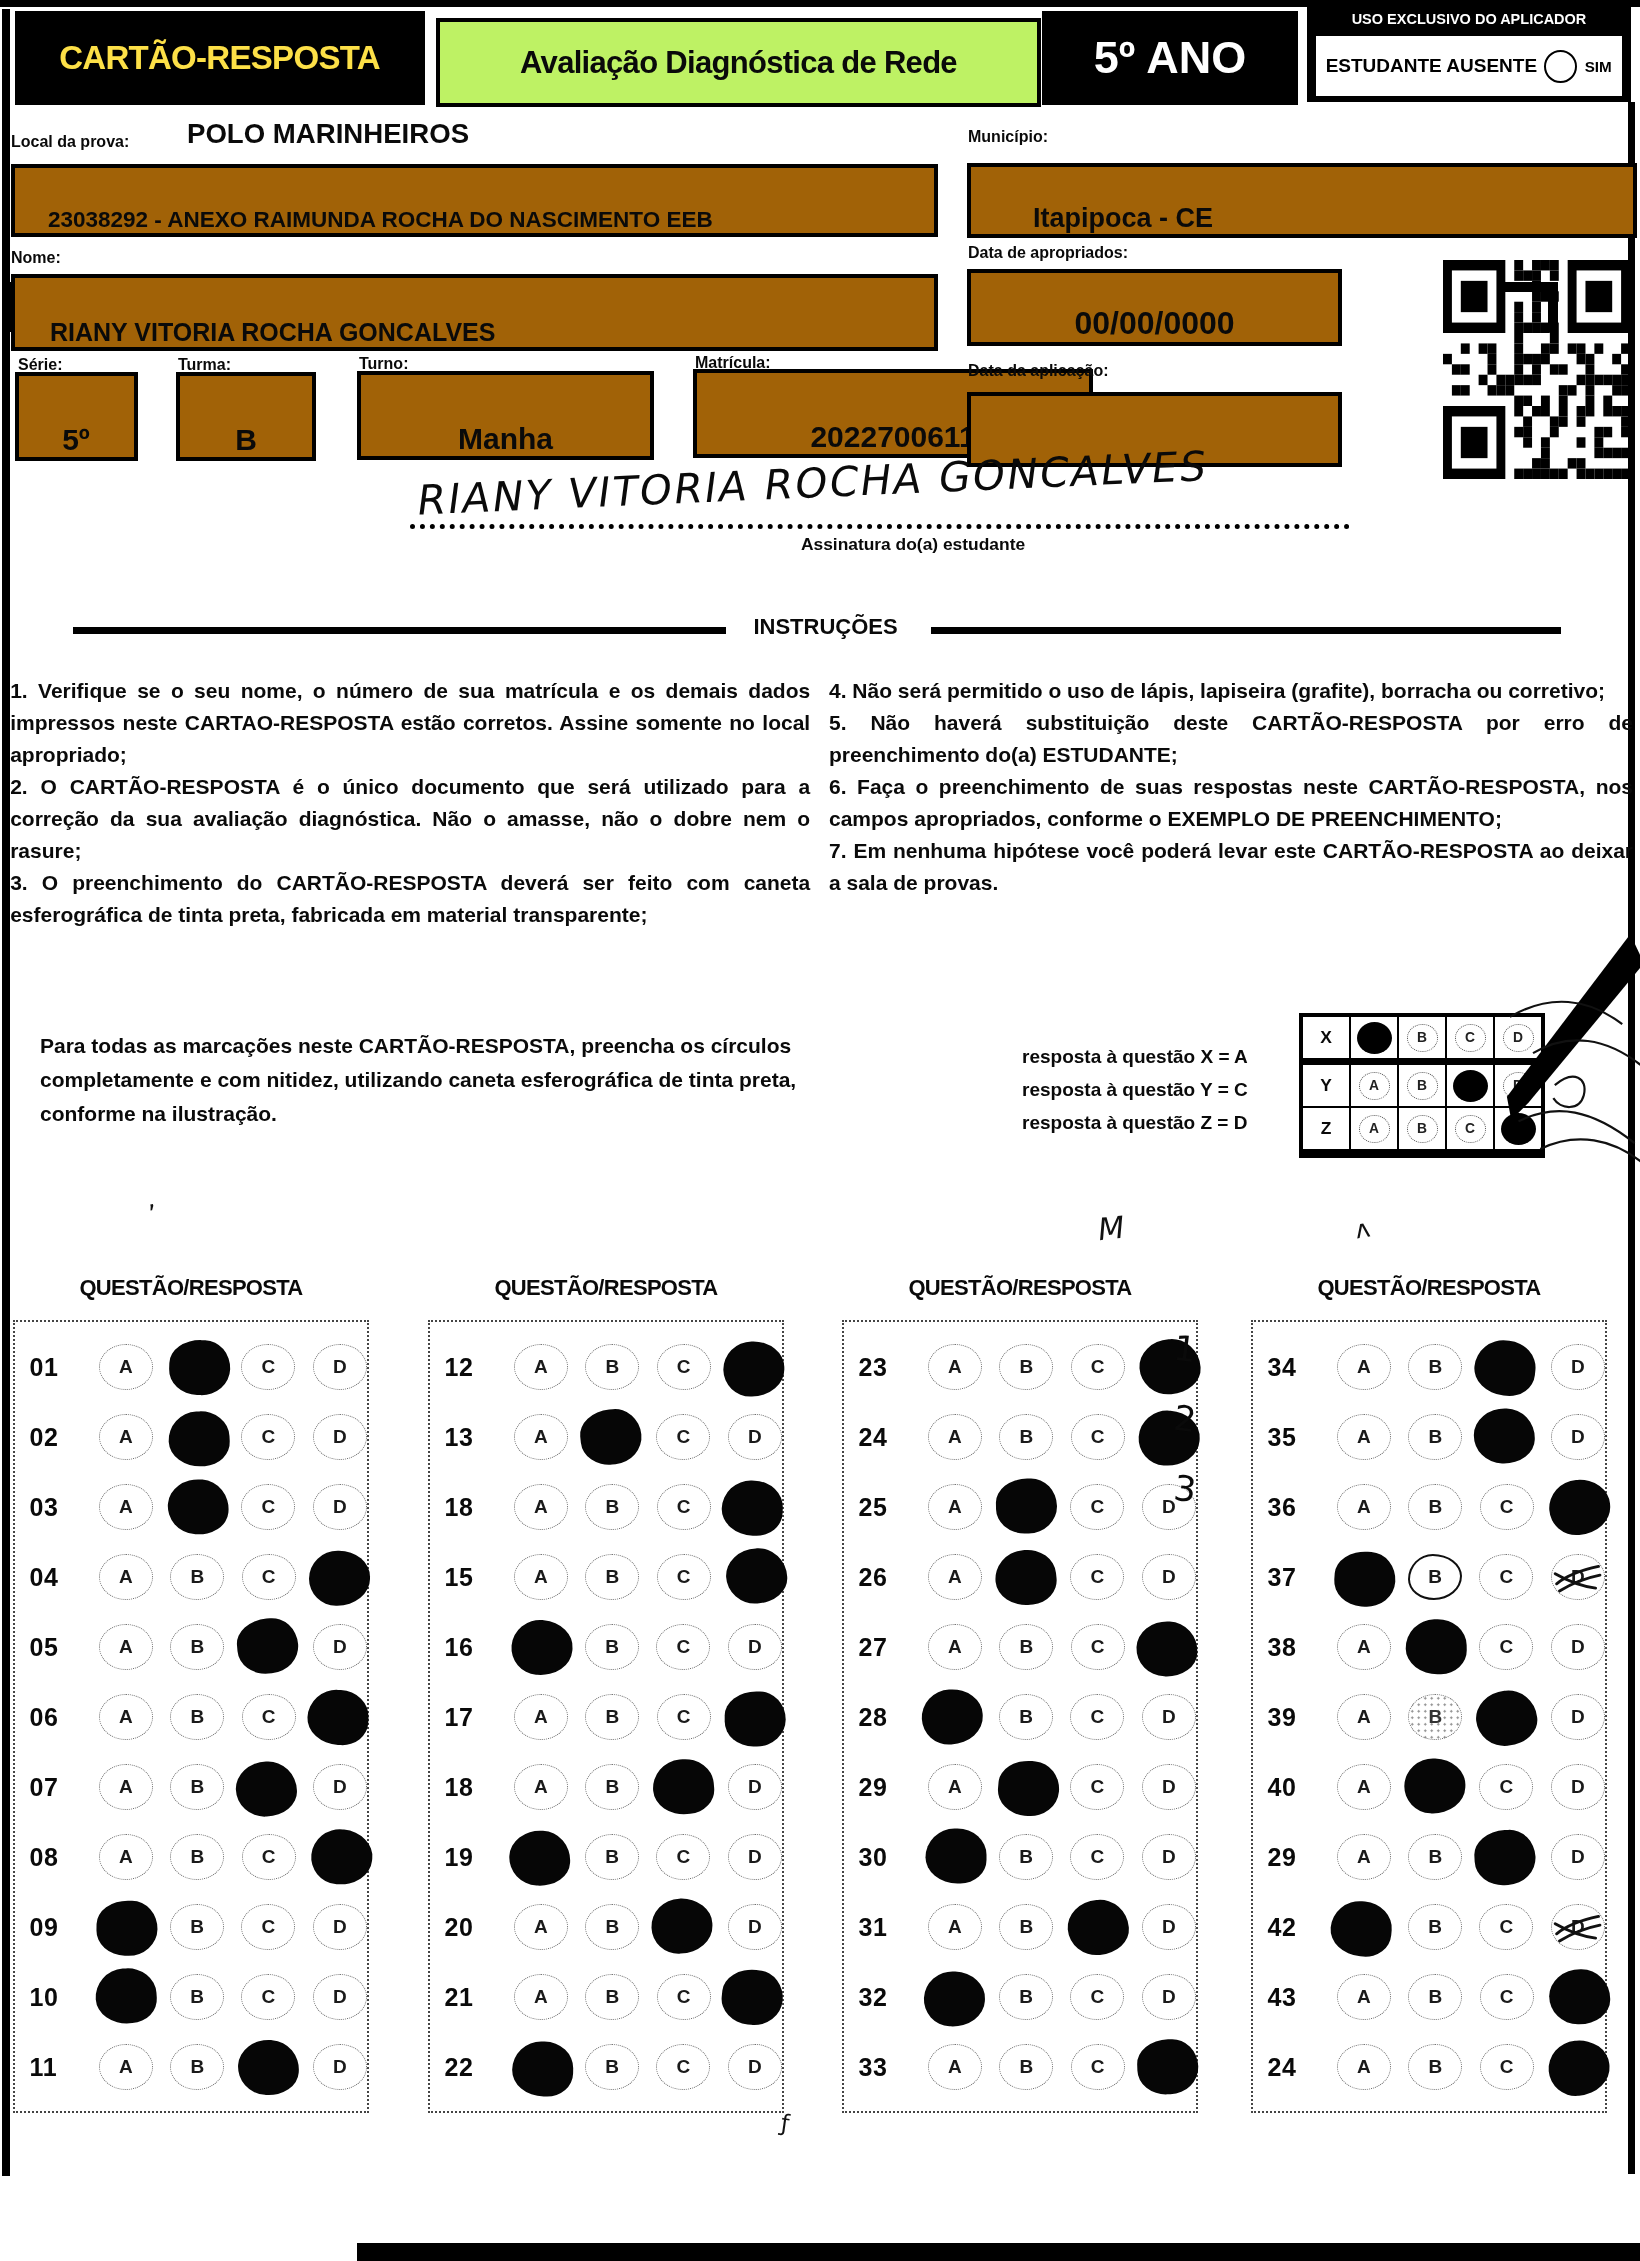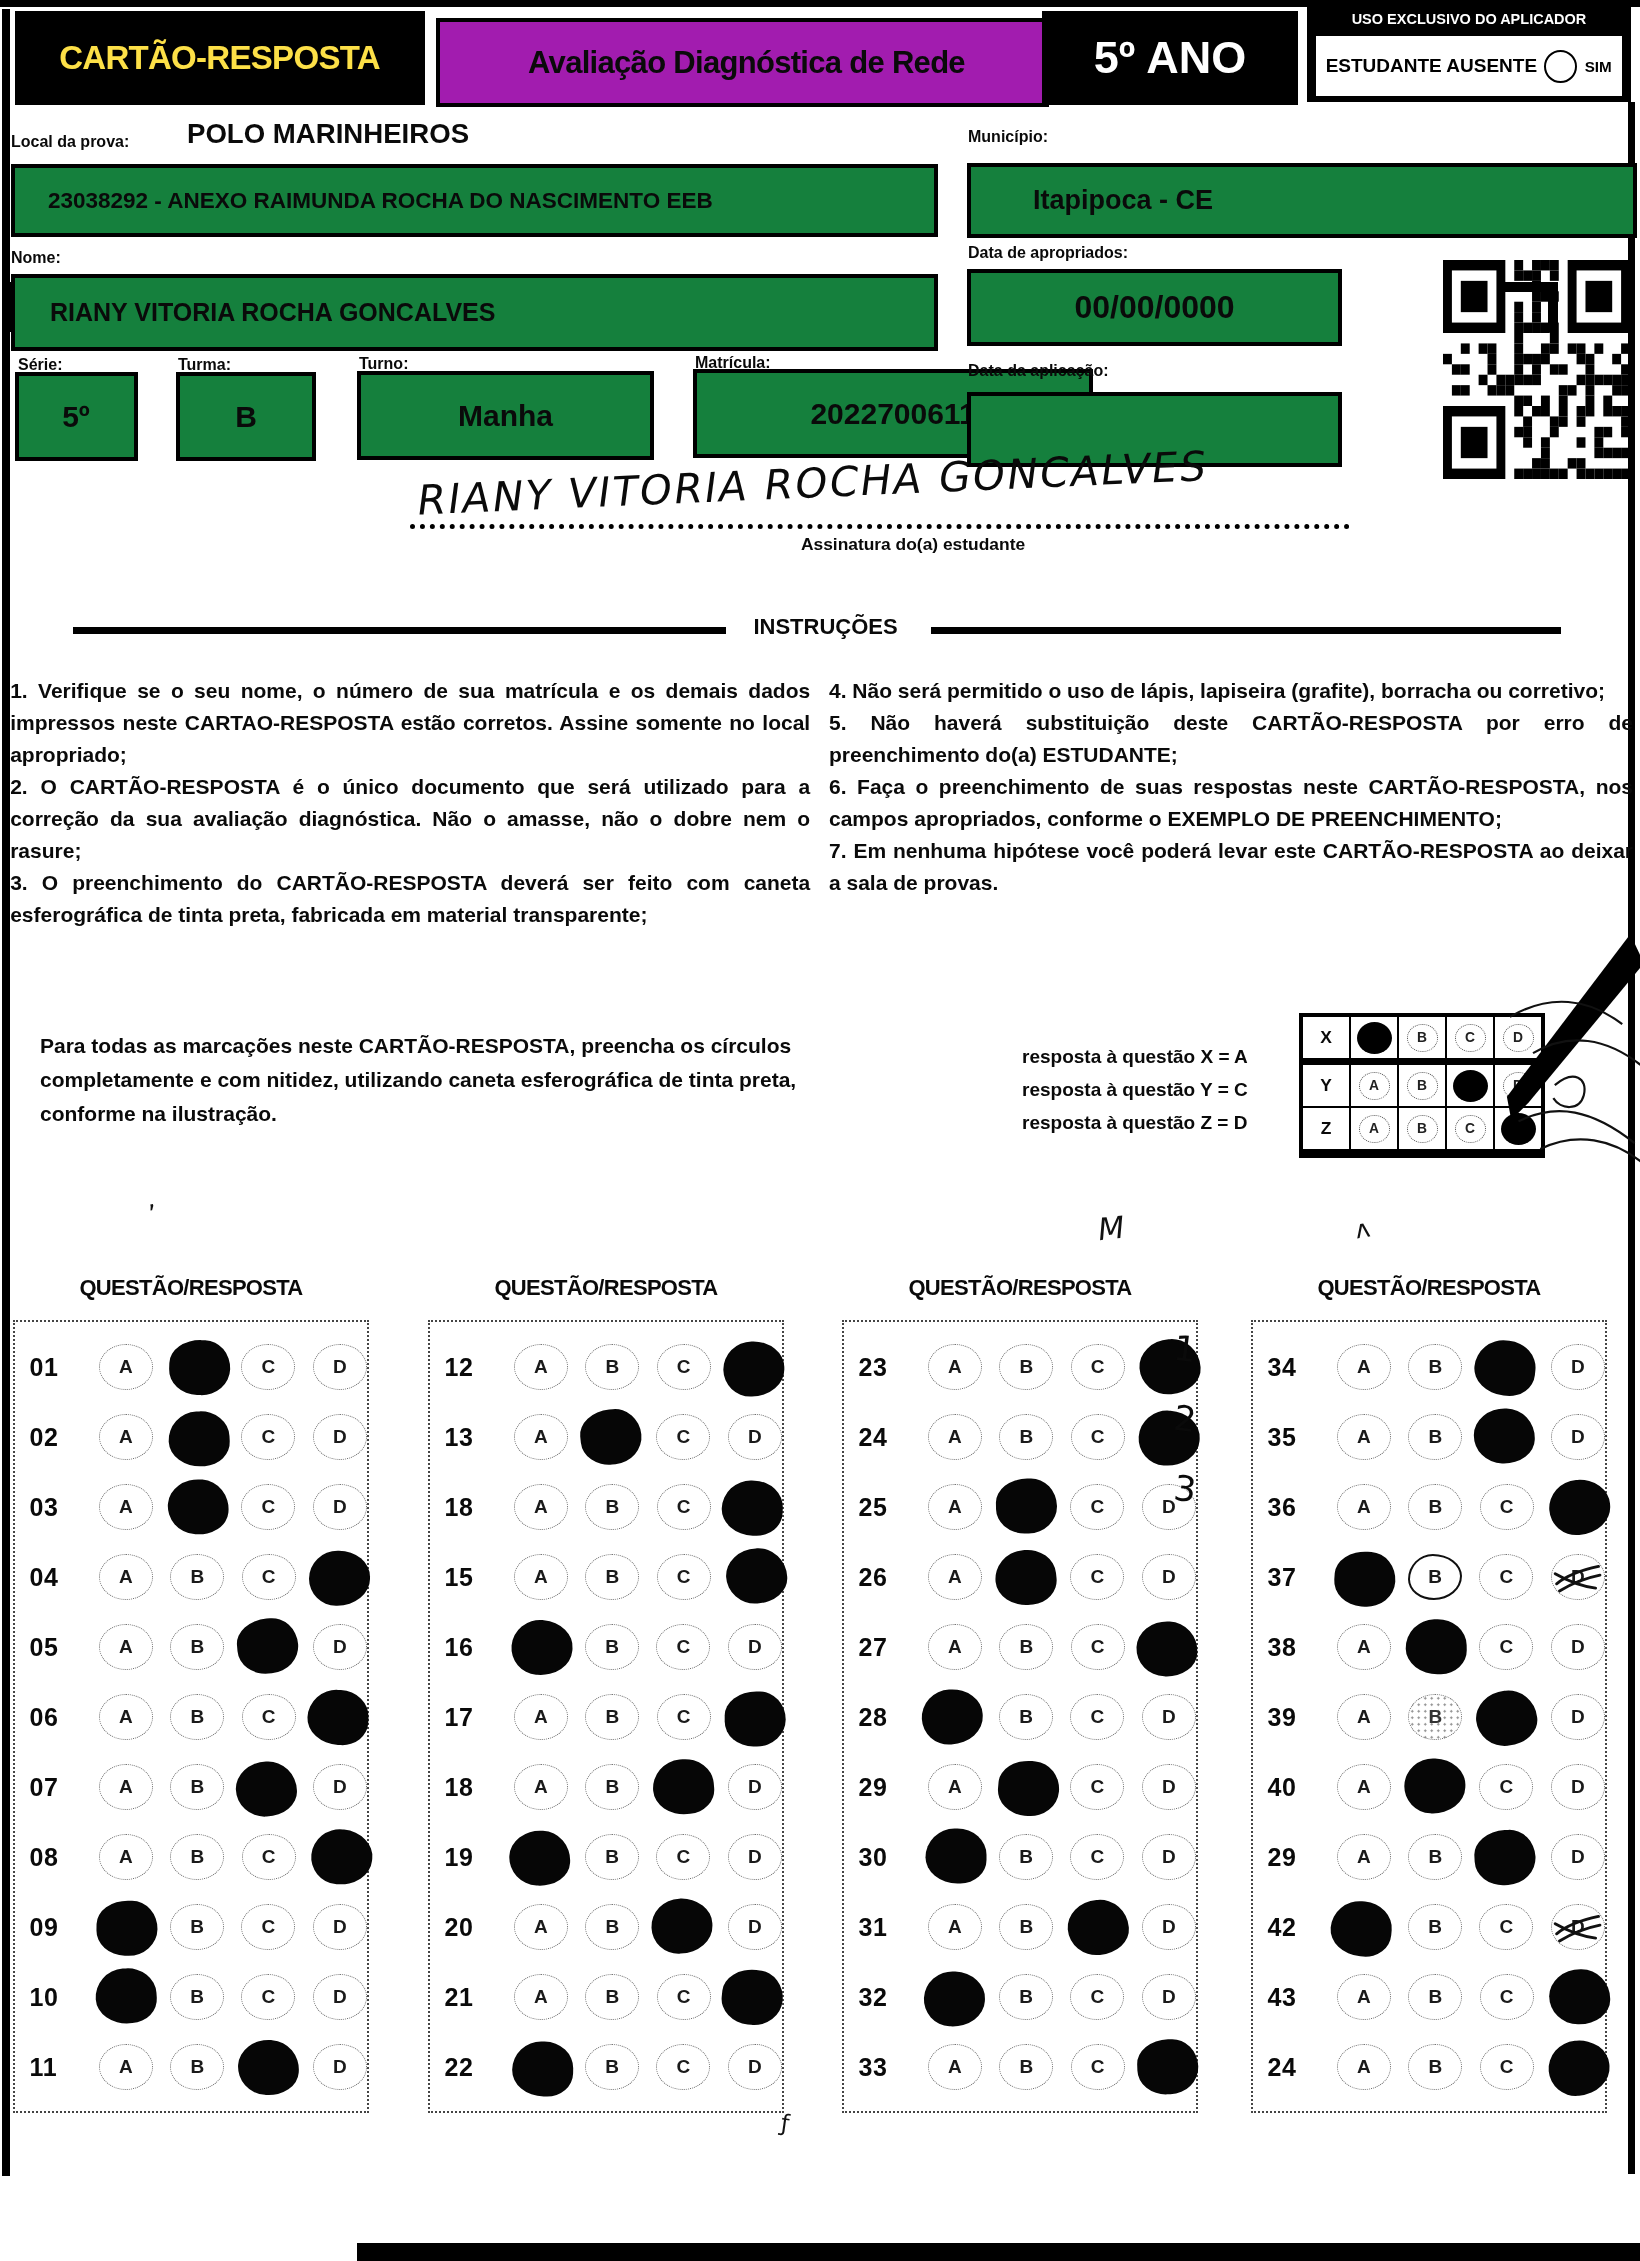--- a/index.html
+++ b/index.html
@@ -9,34 +9,34 @@
   
   #top-bar{left:0;top:0;width:1641px;height:6.5px;background:#000;}
   #left-border{left:2.2px;top:8.7px;width:8px;height:2167px;background:#000;}
   #right-border{left:1628px;top:102px;width:6.5px;height:2072px;background:#000;}
   #bottom-bar{left:357px;top:2243px;width:1283px;height:18px;background:#000;}
   #corner-left{left:5.8px;top:282px;width:76px;height:40px;border-top:10.2px solid #000;border-left:10.2px solid #000;}
   #corner-right{left:1472px;top:282px;width:76px;height:40px;border-top:10.2px solid #000;border-right:10.2px solid #000;}
   
   #hdr-card{left:14.5px;top:11px;width:410px;height:94px;background:#000;color:#fde047;
             display:flex;align-items:center;justify-content:center;font-size:33px;font-weight:bold;letter-spacing:-0.7px;}
-  #hdr-exam{left:436px;top:18px;width:597px;height:81px;border:4.4px solid #000;background:#a21caf;
-            display:flex;align-items:center;justify-content:center;font-size:31px;font-weight:bold;letter-spacing:-0.7px;padding-left:8px;}
+  #hdr-exam{left:436px;top:18px;width:597px;height:81px;border:4.4px solid #000;background:#bef264;
+            display:flex;align-items:center;justify-content:center;font-size:31px;font-weight:bold;letter-spacing:-0.7px;}
   #hdr-grade{left:1042px;top:11px;width:256px;height:94px;background:#000;color:#fff;
             display:flex;align-items:center;justify-content:center;font-size:45px;font-weight:bold;}
   #hdr-apl{left:1307px;top:5.8px;width:324px;height:96px;background:#000;color:#fff;}
   #hdr-apl .apl-title{text-align:center;font-size:14.5px;font-weight:bold;margin-top:5.1px;}
   #hdr-apl .apl-inner{position:absolute;left:8.7px;top:30.5px;width:306px;height:60px;background:#fff;color:#000;
             display:flex;align-items:center;justify-content:center;gap:7.3px;}
   .apl-label{font-size:19px;font-weight:bold;}
   .apl-circle{width:29px;height:29px;border:2.2px solid #000;border-radius:50%;}
   .apl-sim{font-size:15.2px;font-weight:bold;}
   
   .flabel{font-size:16px;font-weight:bold;}
-  .fbox{border:4.4px solid #000;background:#15803d;display:flex;align-items:center;}
+  .fbox{border:4.4px solid #000;background:#a16207;display:flex;align-items:flex-end;}
   #local-label{left:11px;top:133px;}
   #local-value{left:187px;top:118px;font-size:27.6px;font-weight:bold;}
   #school-box{left:11px;top:164px;width:919px;height:65px;}
   #school-box span{margin-left:33px;font-size:22.5px;font-weight:bold;}
   #municipio-label{left:968px;top:128px;}
   #municipio-box{left:967px;top:163px;width:662px;height:67px;}
   #municipio-box span{margin-left:62px;font-size:27px;font-weight:bold;}
   #nome-label{left:11px;top:249px;}
   #nome-box{left:11px;top:274px;width:919px;height:69px;}
   #nome-box span{margin-left:35px;font-size:25px;font-weight:bold;}

